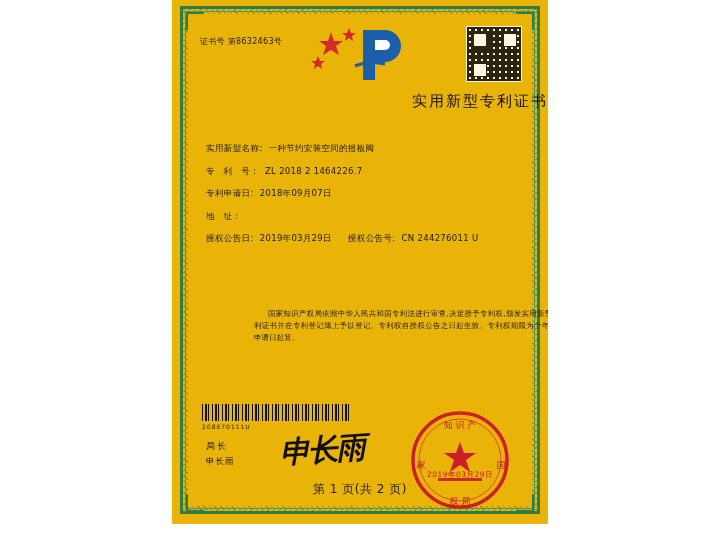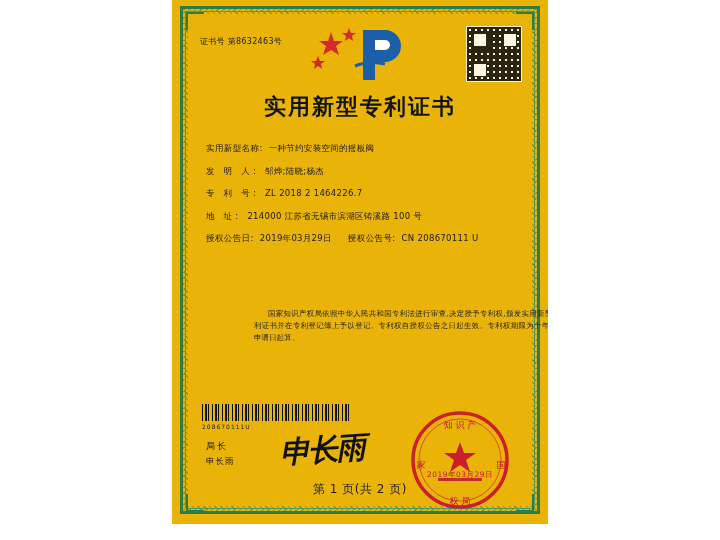--- a/index.html
+++ b/index.html
@@ -101,24 +101,24 @@
     position: absolute;
     left: 50%;
     transform: translateX(-50%);
     top: 26px;
     width: 110px; height: 58px;
   }
   .title {
     position: absolute;
     left: 0; right: 0;
     top: 92px;
-    text-align: center;
+    text-align: right;
     font-family: "DejaVu Sans", sans-serif;
-    font-size: 22px;
-    font-weight: bold;
+    font-size: 15px;
+    font-weight: normal;
     color: #141414;
     letter-spacing: 2px;
   }
   
   .fields {
     position: absolute;
     left: 34px;
     top: 144px;
     width: 308px;
     font-size: 8.5px;
@@ -277,37 +277,36 @@
     </div>
 
     <div class="title">实用新型专利证书</div>
 
     <div class="fields">
       <div class="frow">
         <span class="flabel">实用新型名称:</span>
         <span class="fval">一种节约安装空间的摇板阀</span>
       </div>
       <div class="frow">
-        <span class="flabel spaced">发 明 人:</span>
-        <span class="fval">邹烨;陆晓;杨杰</span>
-      </div>
-      <div class="frow">
         <span class="flabel spaced">专 利 号:</span>
         <span class="fval">ZL 2018 2 1464226.7</span>
       </div>
       <div class="frow">
+        <span class="flabel">专利申请日:</span>
+        <span class="fval">2018年09月07日</span>
+      </div>
+      <div class="frow">
         <span class="flabel spaced">地 址:</span>
-        <span class="fval">214000 江苏省无锡市滨湖区铸溪路 100 号</span>
       </div>
       <div class="frow pair">
         <span class="flabel">授权公告日:</span>
         <span class="fval">2019年03月29日</span>
         <span class="seg2">
           <span class="flabel">授权公告号:</span>
-          <span class="fval">CN 208670111 U</span>
+          <span class="fval">CN 244276011 U</span>
         </span>
       </div>
     </div>
 
     <div class="body-text">
       <p>国家知识产权局依照中华人民共和国专利法进行审查,决定授予专利权,颁发实用新型专利证书并在专利登记簿上予以登记。专利权自授权公告之日起生效。专利权期限为十年,自申请日起算。</p>
     </div>
 
     <div class="barcode"></div>
     <div class="barcode-num">208670111U</div>

